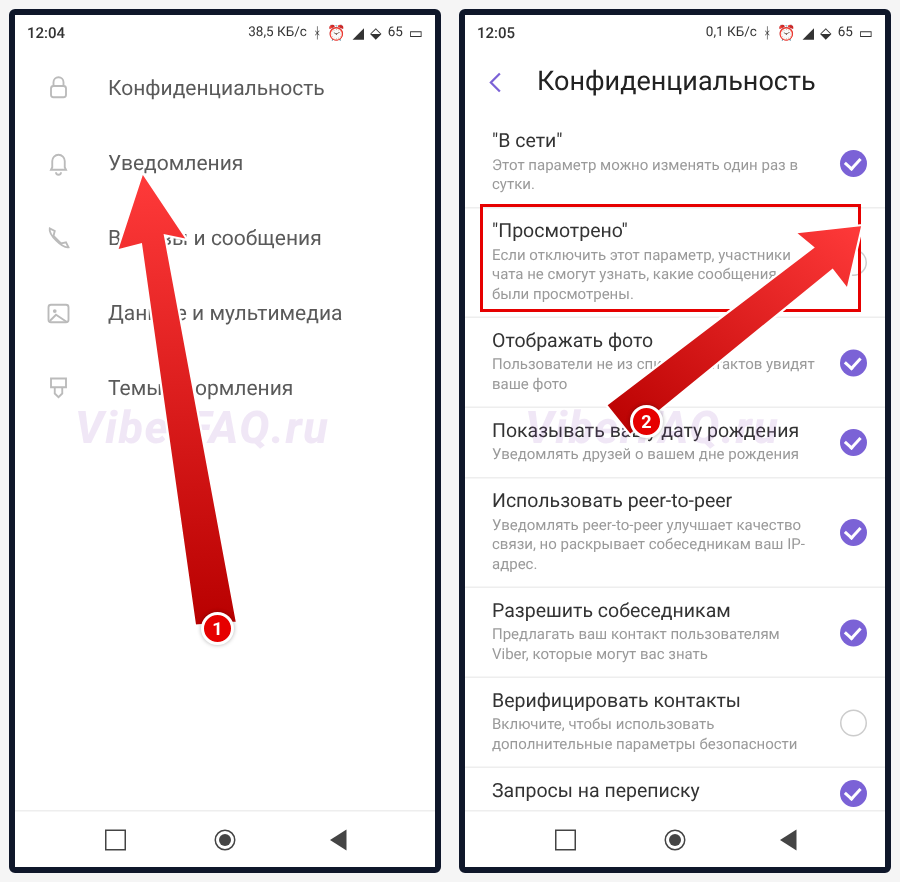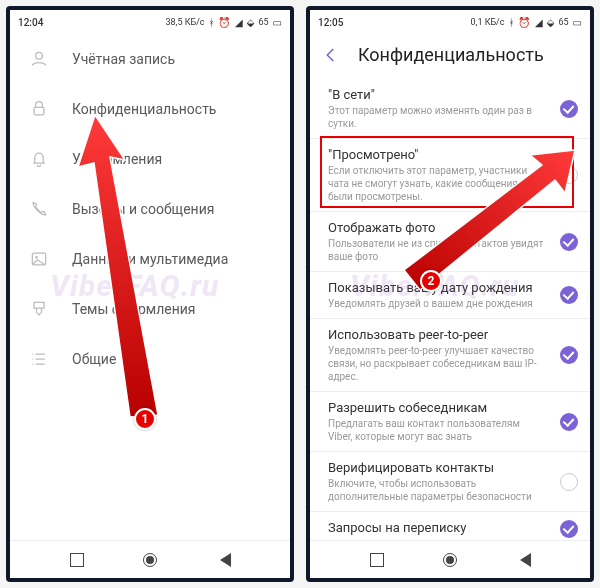--- a/index.html
+++ b/index.html
@@ -156,29 +156,20 @@
       <span class="glyph">◢</span>
       <span class="glyph">⬙</span>
       <span>65</span>
       <span class="glyph">▭</span>
     </span>
   </div>
   <div class="list">
     <div class="settings-item">
       <span class="icon">
           <svg viewBox="0 0 24 24" width="20" height="20">
-            <circle cx="12" cy="8" r="4" fill="none" stroke="currentColor" stroke-width="1.5"></circle>
-            <path d="M4 20c1-5 15-5 16 0" fill="none" stroke="currentColor" stroke-width="1.5"></path>
-          </svg>
-        </span>
-      <span class="label">Учётная запись</span>
-    </div>
-    <div class="settings-item">
-      <span class="icon">
-          <svg viewBox="0 0 24 24" width="20" height="20">
             <rect x="6" y="10" width="12" height="9" rx="2" fill="none" stroke="currentColor" stroke-width="1.5"></rect>
             <path d="M8 10V7a4 4 0 018 0v3" fill="none" stroke="currentColor" stroke-width="1.5"></path>
           </svg>
         </span>
       <span class="label">Конфиденциальность</span>
     </div>
     <div class="settings-item">
       <span class="icon">
           <svg viewBox="0 0 24 24" width="20" height="20">
             <path d="M6 17h12l-1-2v-5a5 5 0 00-10 0v5l-1 2z M10 19a2 2 0 004 0" fill="none" stroke="currentColor" stroke-width="1.5"></path>
@@ -204,28 +195,20 @@
         </span>
       <span class="label">Данные и мультимедиа</span>
     </div>
     <div class="settings-item">
       <span class="icon">
           <svg viewBox="0 0 24 24" width="20" height="20">
             <path d="M6 4h12v7H6z M9 11v5l3 3 3-3v-5" fill="none" stroke="currentColor" stroke-width="1.5"></path>
           </svg>
         </span>
       <span class="label">Темы оформления</span>
-    </div>
-    <div class="settings-item">
-      <span class="icon">
-          <svg viewBox="0 0 24 24" width="20" height="20">
-            <path d="M8 6h11 M8 12h11 M8 18h11 M4 6h1 M4 12h1 M4 18h1" stroke="currentColor" stroke-width="1.5"></path>
-          </svg>
-        </span>
-      <span class="label">Общие</span>
     </div>
   </div>
   <div class="navbar">
     <div class="navbtn sq"></div>
     <div class="navbtn ci"></div>
     <div class="navbtn tr"></div>
   </div>
   <div class="watermark" style="left:40px; top:258px;">ViberFAQ.ru</div>
 </div>
 

